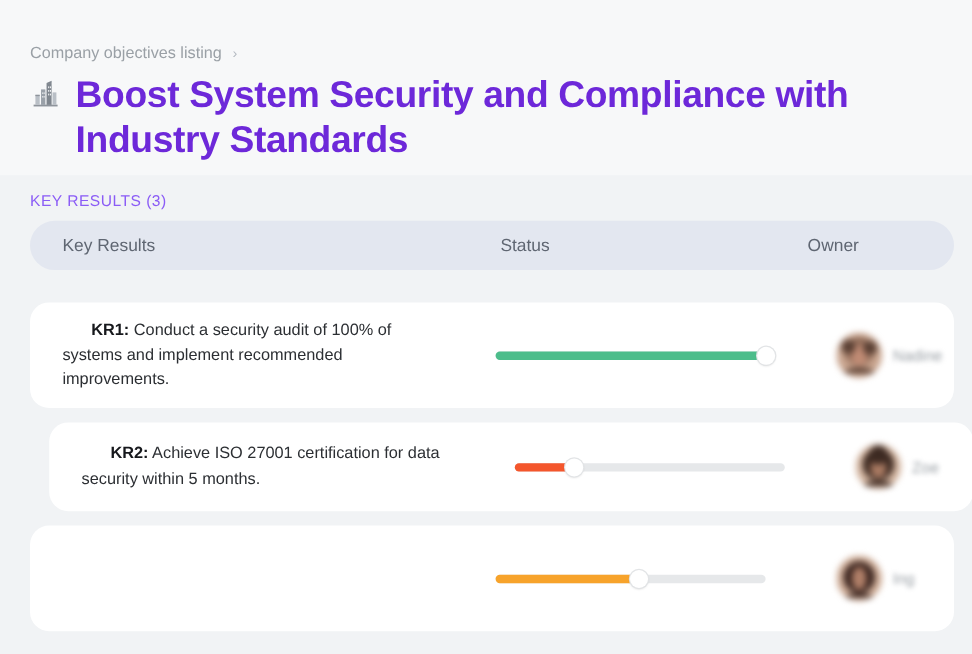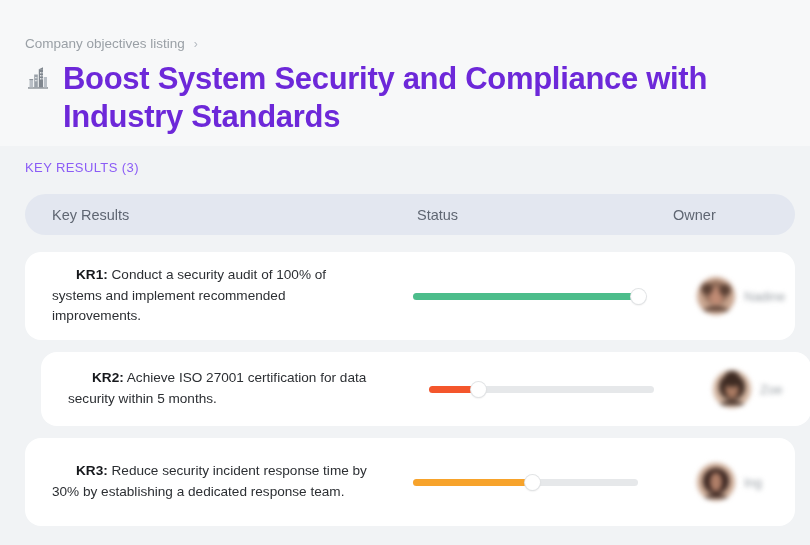--- a/index.html
+++ b/index.html
@@ -40,21 +40,21 @@
     line-height: 1.22; letter-spacing: -0.3px;
     max-width: 706px;
   }
 
   .section-label {
     position: absolute; left: 25px; top: 160px;
     font-size: 13px; color: #8b5cf6; letter-spacing: 0.4px;
   }
 
   .table-head {
-    position: absolute; left: 25px; top: 194px;
+    position: absolute; left: 25px; top: 184px;
     width: 770px; height: 41px;
     background: #e3e7f0; border-radius: 21px;
     display: flex; align-items: center;
     font-size: 14.5px; color: #5f6672;
   }
   .th-kr    { position: absolute; left: 27px; }
   .th-stat  { position: absolute; left: 392px; }
   .th-owner { position: absolute; left: 648px; }
 
   .cards { position: absolute; left: 25px; top: 252px; width: 770px; }
@@ -207,24 +207,20 @@
             <ellipse cx="19" cy="20" rx="6.5" ry="8.5" fill="#a97a62"></ellipse>
             <path d="M5 35 q14 -9 28 0 z" fill="#3d2a22"></path>
             <circle cx="19" cy="9" r="8" fill="#3d2a22"></circle>
           </svg>
         </span>
         <span class="owner-name">Zoe</span>
       </div>
     </div>
 
     <div class="kr-card h3">
-      <div class="kr-text">
-        <b>KR3:</b>
-        <span>Reduce security incident response time by 30% by establishing a dedicated response team.</span>
-      </div>
       <div class="slider-wrap">
         <div class="track">
           <div class="fill" id="fill2" style="width: 53%; background: rgb(247, 163, 43);"></div>
           <div class="knob" id="knob2" style="left: 53%;"></div>
         </div>
       </div>
       <div class="owner">
         <span class="avatar">
           <svg class="sk" viewBox="0 0 38 38" aria-hidden="true">
             <rect width="38" height="38" fill="#cdab95"></rect>

